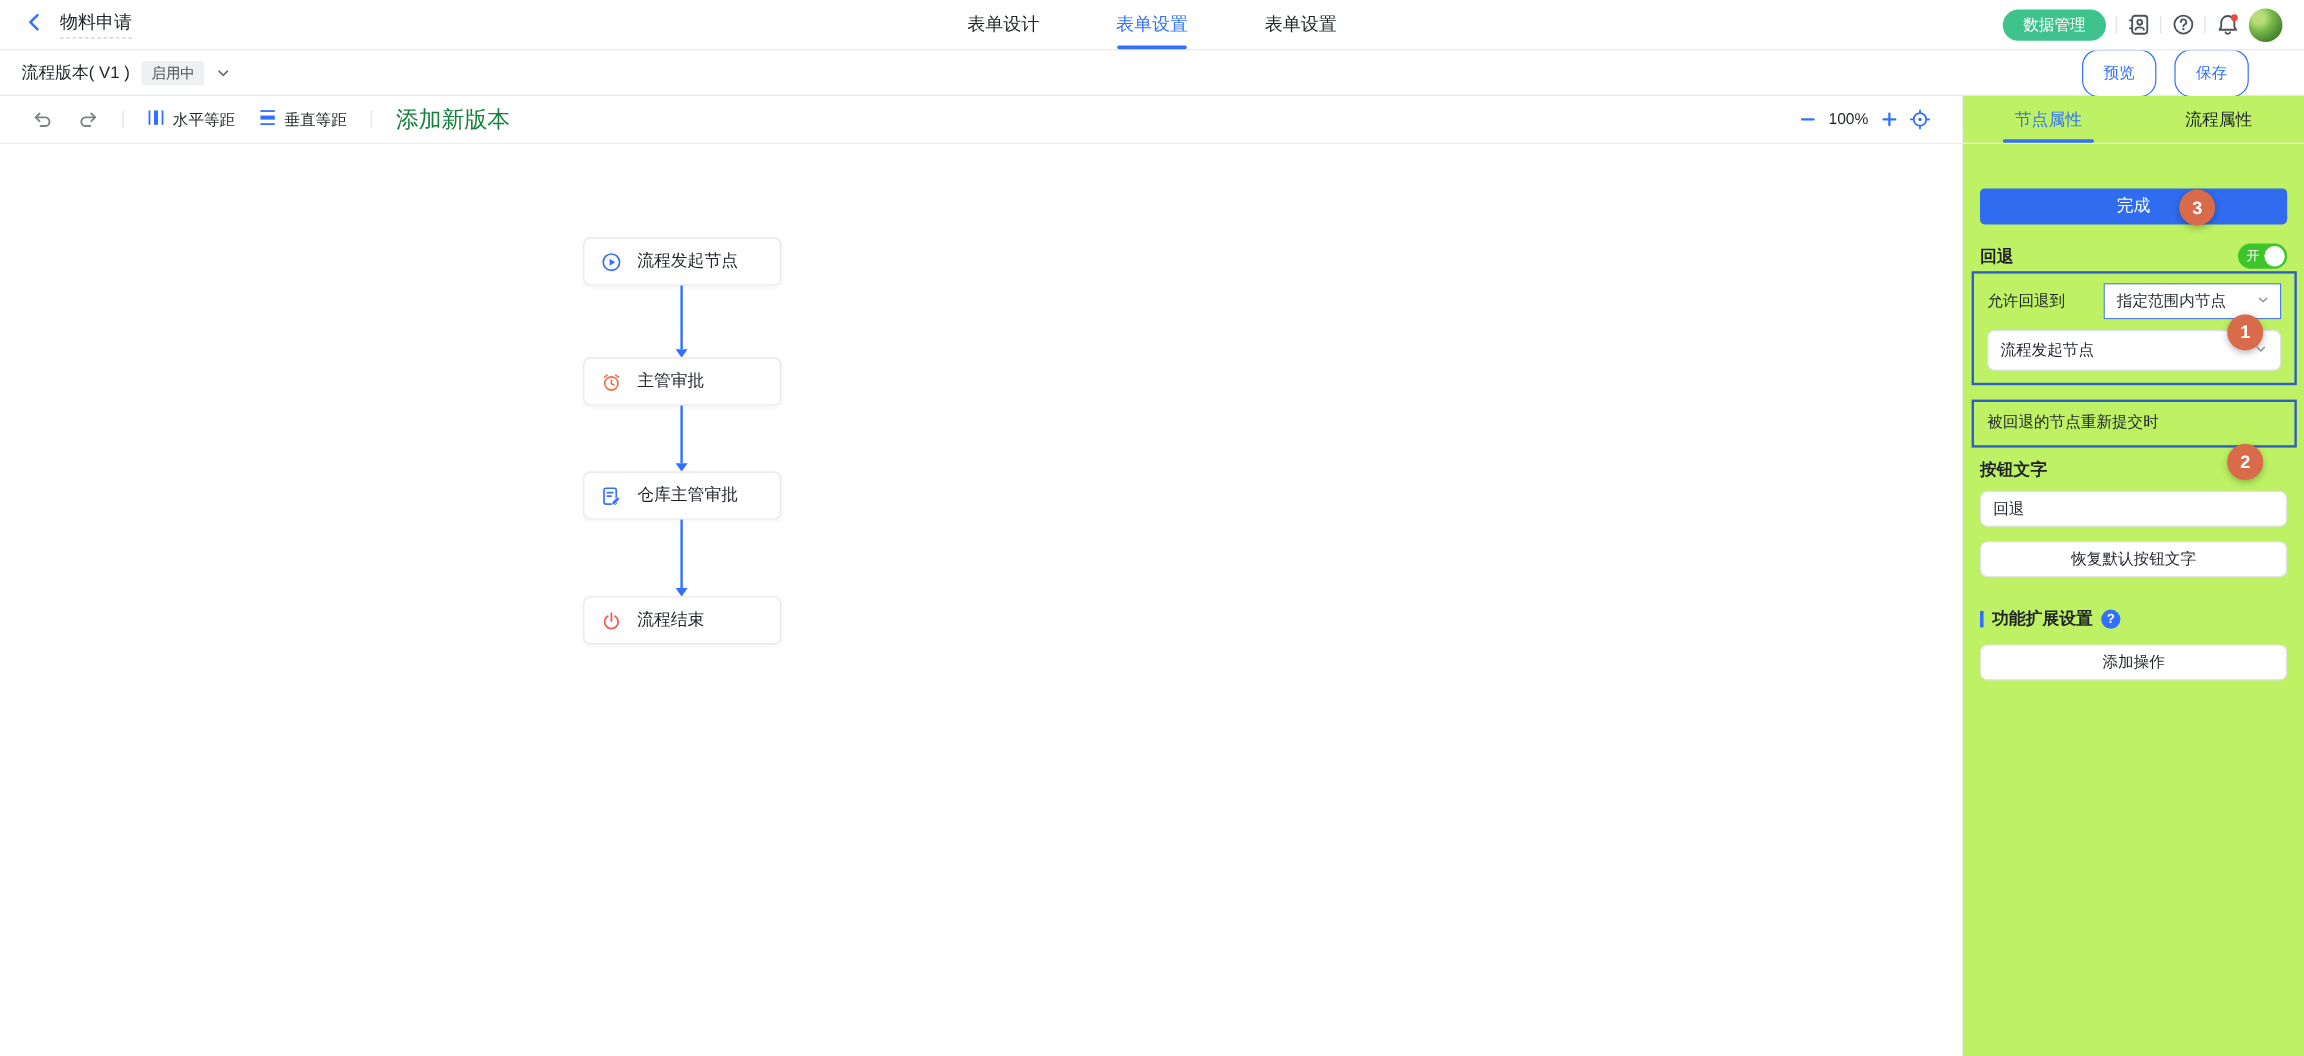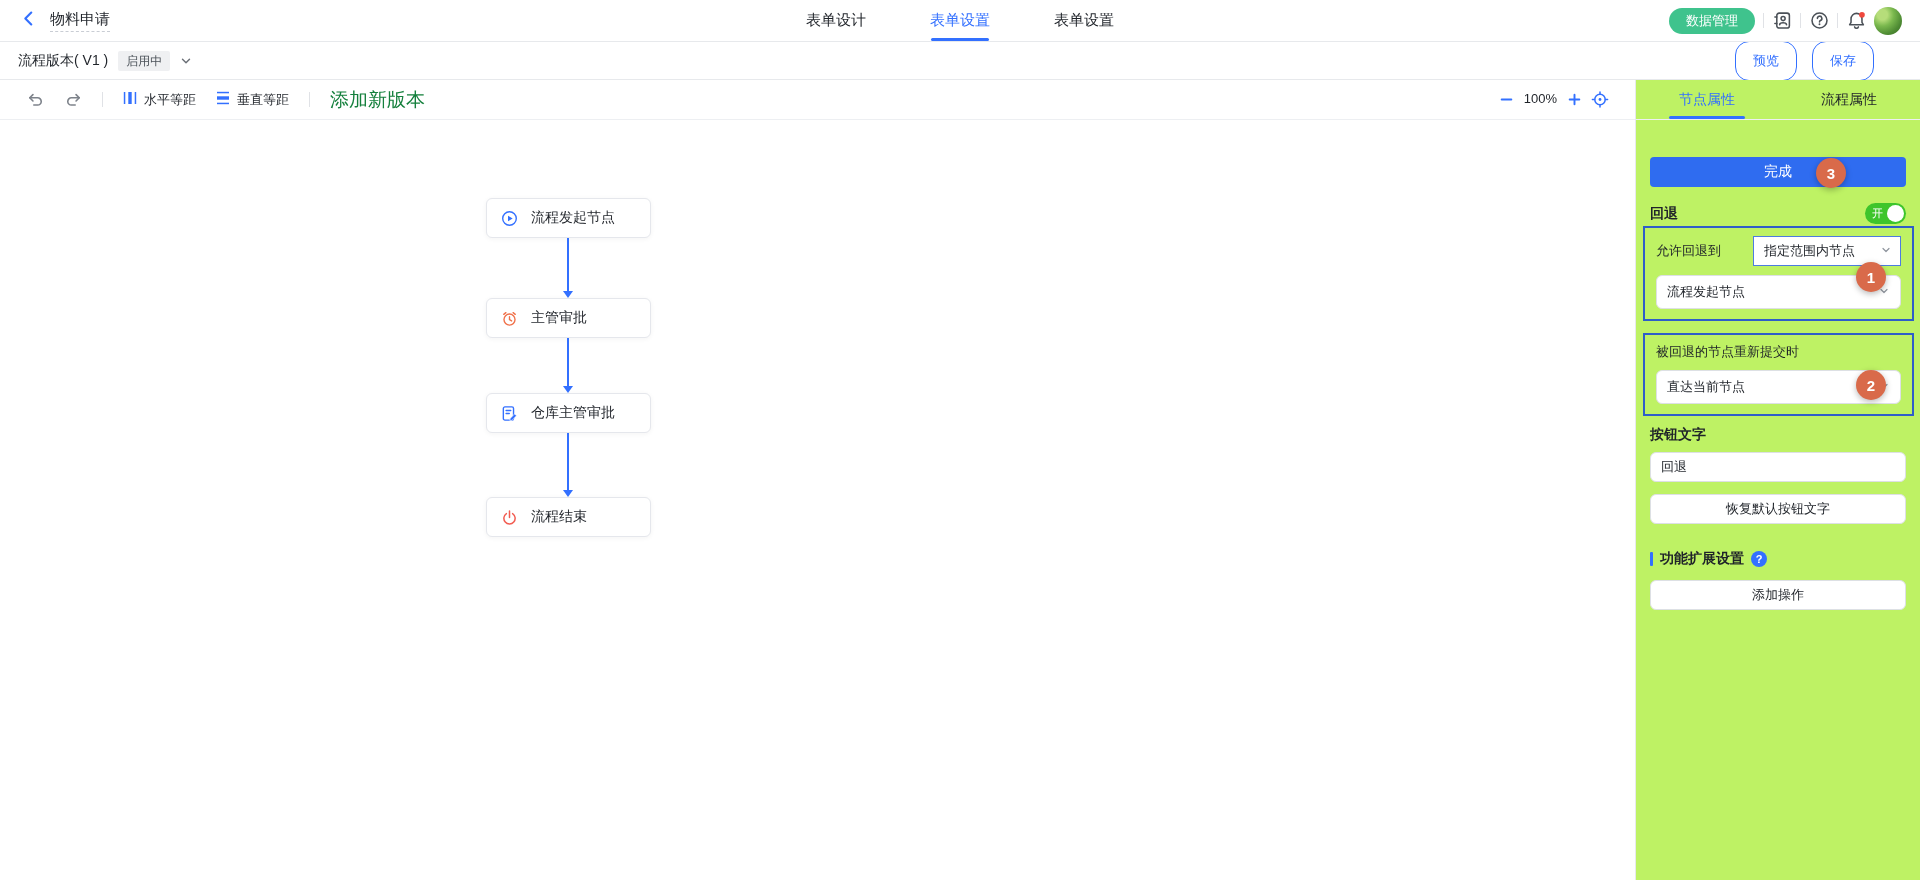--- a/index.html
+++ b/index.html
@@ -301,28 +301,20 @@
                   <path d="M3.5 5.2 7 8.8 10.5 5.2" fill="none" stroke="#8f959e" stroke-width="1.4" stroke-linecap="round" stroke-linejoin="round"></path>
                 </svg>
             </span>
           </div>
           <div class="badge-num badge-in-box1">1</div>
         </div>
 
         
         <div class="anno-box">
           <div class="anno-label">被回退的节点重新提交时</div>
-          <div class="select mt">
-            <span>直达当前节点</span>
-            <span>
-              <svg width="12" height="12" viewBox="0 0 14 14">
-                  <path d="M3.5 5.2 7 8.8 10.5 5.2" fill="none" stroke="#8f959e" stroke-width="1.4" stroke-linecap="round" stroke-linejoin="round"></path>
-                </svg>
-            </span>
-          </div>
           <div class="badge-num badge-in-box2">2</div>
         </div>
 
         <div class="btn-label">按钮文字</div>
         <input class="text-input" type="text" value="回退" style="">
 
         <button class="btn-default">恢复默认按钮文字</button>
 
         <div class="ext-header">
           <span class="blue-bar"></span>

